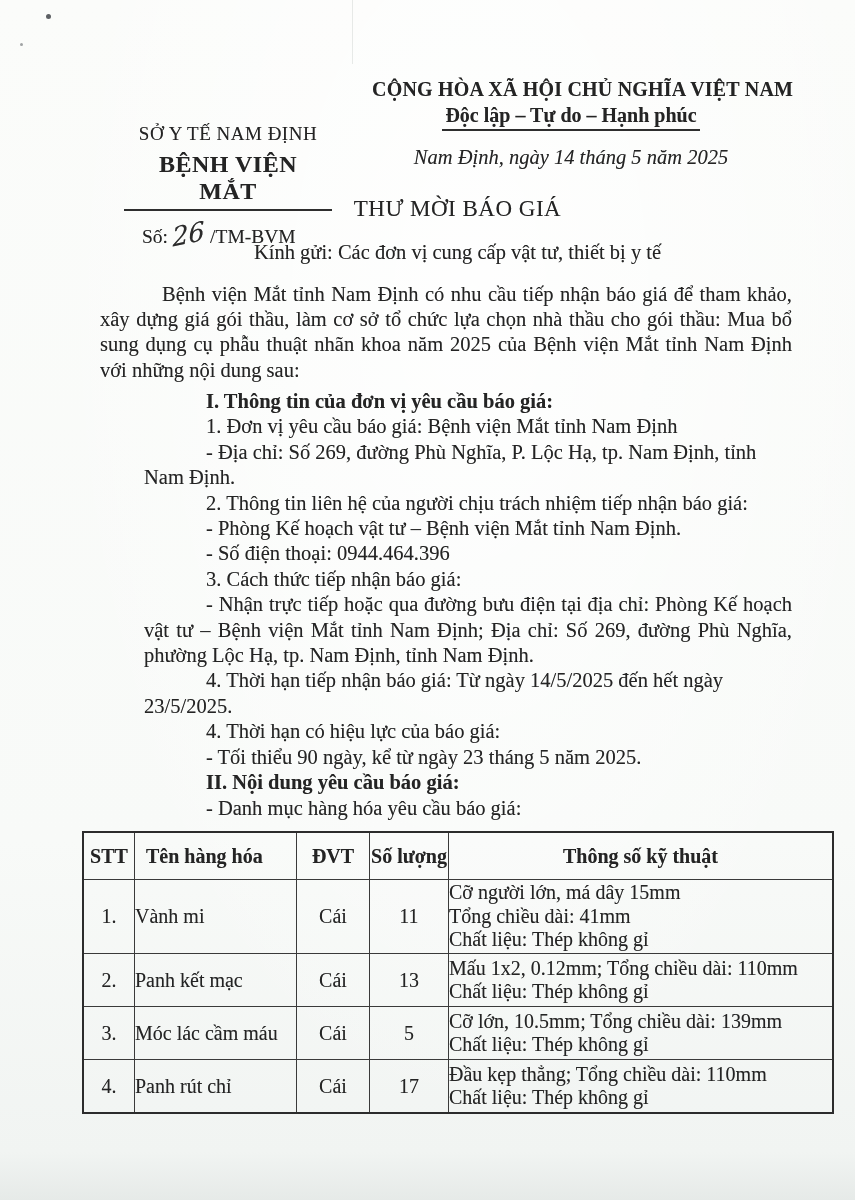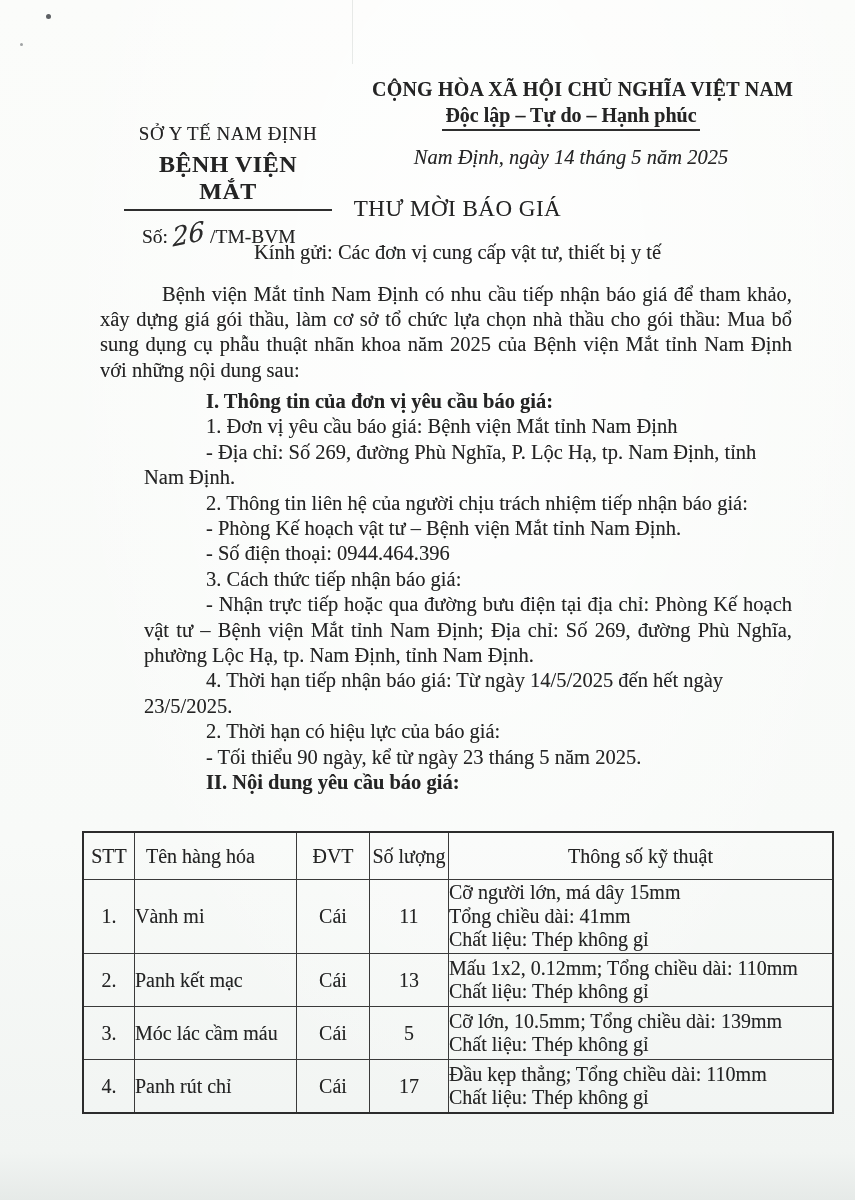--- a/index.html
+++ b/index.html
@@ -47,21 +47,21 @@
   .body-text { position:absolute; top:389px; left:100px; right:63px; font-size:20.5px; line-height:25.4px;margin-left:44px; }
   .body-text p { margin:0; text-indent:62px; }
   .body-text p.wrapping { text-align:justify; }
   .sec-heading { font-weight:bold; }
 
   
   .items-table { position:absolute; top:831px; left:82px; border-collapse:collapse;
                  table-layout:fixed; width:733px; font-size:20px; }
   .items-table td, .items-table th { border:1px solid #3a3a3a; padding:0; vertical-align:middle; }
   .items-table { border:2px solid #2c2c2c; outline:0; }
-  .items-table thead th { font-weight:normal; text-align:center; height:46px; line-height:22px; }
+  .items-table thead th { font-weight:bold; text-align:center; height:46px; line-height:22px; }
   .col-stt  { width:50px; }
   .col-name { width:150px; }
   .col-unit { width:72px;margin-top:32px; }
   .col-qty  { width:78px;margin-left:8px; }
   .col-spec { width:383px; }
   .row-1 td { height:73px; }
   .row-2 td, .row-3 td, .row-4 td { height:52px; }
   .cell-stt  { text-align:center; }
   .cell-name { padding-left:11px; }
   .cell-unit, .cell-qty { text-align:center; }
@@ -104,23 +104,24 @@
   <div class="body-text">
     <p class="sec-heading">I. Thông tin của đơn vị yêu cầu báo giá:</p>
     <p>1. Đơn vị yêu cầu báo giá: Bệnh viện Mắt tỉnh Nam Định</p>
     <p>- Địa chỉ: Số 269, đường Phù Nghĩa, P. Lộc Hạ, tp. Nam Định, tỉnh Nam Định.</p>
     <p>2. Thông tin liên hệ của người chịu trách nhiệm tiếp nhận báo giá:</p>
     <p>- Phòng Kế hoạch vật tư – Bệnh viện Mắt tỉnh Nam Định.</p>
     <p>- Số điện thoại: 0944.464.396</p>
     <p>3. Cách thức tiếp nhận báo giá:</p>
     <p class="wrapping">- Nhận trực tiếp hoặc qua đường bưu điện tại địa chỉ: Phòng Kế hoạch vật tư – Bệnh viện Mắt tỉnh Nam Định; Địa chỉ: Số 269, đường Phù Nghĩa, phường Lộc Hạ, tp. Nam Định, tỉnh Nam Định.</p>
     <p>4. Thời hạn tiếp nhận báo giá: Từ ngày 14/5/2025 đến hết ngày 23/5/2025.</p>
-    <p>2. Thời hạn có hiệu lực của báo giá:</p>
+    <p>4. Thời hạn có hiệu lực của báo giá:</p>
     <p>- Tối thiểu 90 ngày, kể từ ngày 23 tháng 5 năm 2025.</p>
     <p class="sec-heading">II. Nội dung yêu cầu báo giá:</p>
+    <p>- Danh mục hàng hóa yêu cầu báo giá:</p>
   </div>
 
   <table class="items-table">
     <thead>
       <tr>
         <th class="col-stt">STT</th>
         <th class="col-name">Tên hàng hóa</th>
         <th class="col-unit">ĐVT</th>
         <th class="col-qty">Số lượng</th>
         <th class="col-spec">Thông số kỹ thuật</th>

